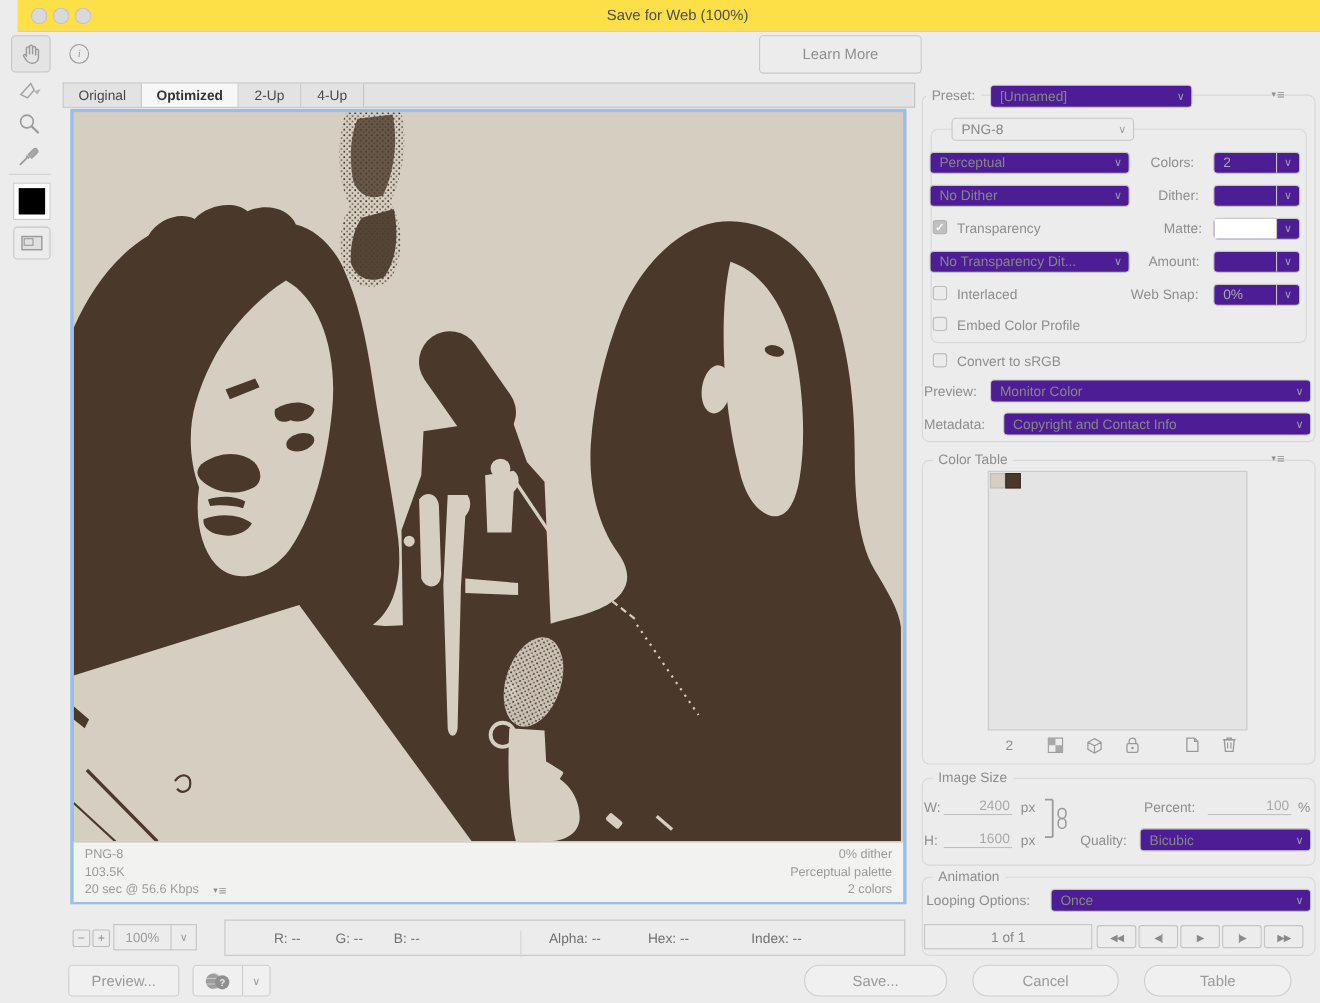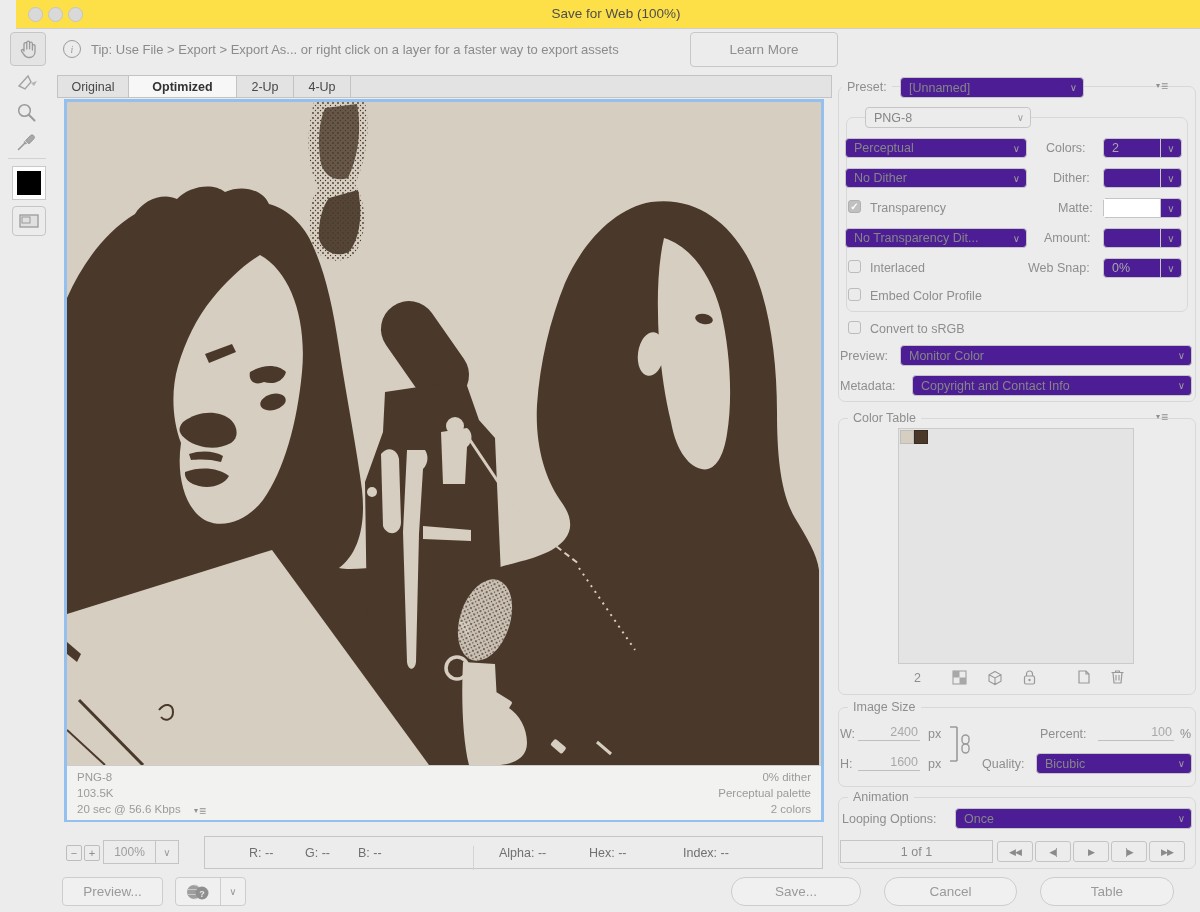--- a/index.html
+++ b/index.html
@@ -85,21 +85,20 @@
 
 <div class="abs titlebar">
   <div class="tl" style="left:12px"></div>
   <div class="tl" style="left:32px"></div>
   <div class="tl" style="left:52px"></div>
   <div class="wintitle">Save for Web (100%)</div>
 </div>
 
 <div class="abs tipbar">
   <span class="info-circ">i</span>
-  <span class="tiptext">Tip: Use File &gt; Export &gt; Export As...  or right click on a layer for a faster way to export assets</span>
   <div class="learnmore">Learn More</div>
 </div>
 
 <div class="abs toolbtn" style="left:10px;top:32px;width:34px;height:32px">
   <svg width="22" height="22" viewBox="0 0 22 22">
     <g fill="none" stroke="#9a9a9a" stroke-width="1.3" stroke-linecap="round" stroke-linejoin="round">
       <path d="M7,12.5 V6 a1.4,1.4 0 0 1 2.8,0 V11 M9.8,11 V4.6 a1.4,1.4 0 0 1 2.8,0 V10.8 M12.6,10.8 V5.6 a1.4,1.4 0 0 1 2.8,0 V12 M15.4,12 V8 a1.3,1.3 0 0 1 2.6,0 V13.5 c0,3.6 -2.4,6 -5.8,6 c-2.8,0 -4.2,-1 -5.6,-3.4 L4.6,13.3 c-0.8,-1.3 0.9,-2.5 1.9,-1.3 L7,13.2"></path>
     </g>
   </svg>
 </div>
@@ -128,21 +127,21 @@
 </div>
 <div class="abs toolbtn" style="left:12px;top:206px;width:32px;height:28px;background:#ececec">
   <svg width="22" height="18" viewBox="0 0 22 18">
     <rect x="2" y="3" width="18" height="12" fill="#e0e0e0" stroke="#9a9a9a" stroke-width="1.3"></rect>
     <rect x="4" y="5" width="8" height="6" fill="none" stroke="#9a9a9a" stroke-width="1"></rect>
   </svg>
 </div>
 
 <div class="abs tabbar">
   <div class="tab" style="width:71px">Original</div>
-  <div class="tab active" style="width:108px">Optimized</div>
+  <div class="tab active" style="width:88px">Optimized</div>
   <div class="tab" style="width:57px">2-Up</div>
   <div class="tab" style="width:57px">4-Up</div>
 </div>
 
 <div class="abs preview">
   <svg class="art" viewBox="0 0 754 663" preserveAspectRatio="none">
     <defs>
       <pattern id="dith" width="5" height="5" patternUnits="userSpaceOnUse">
         <circle cx="1" cy="1" r="0.9" fill="var(--img-dark,#4a392b)"></circle>
         <circle cx="3.5" cy="3.5" r="0.7" fill="var(--img-dark,#4a392b)"></circle>

